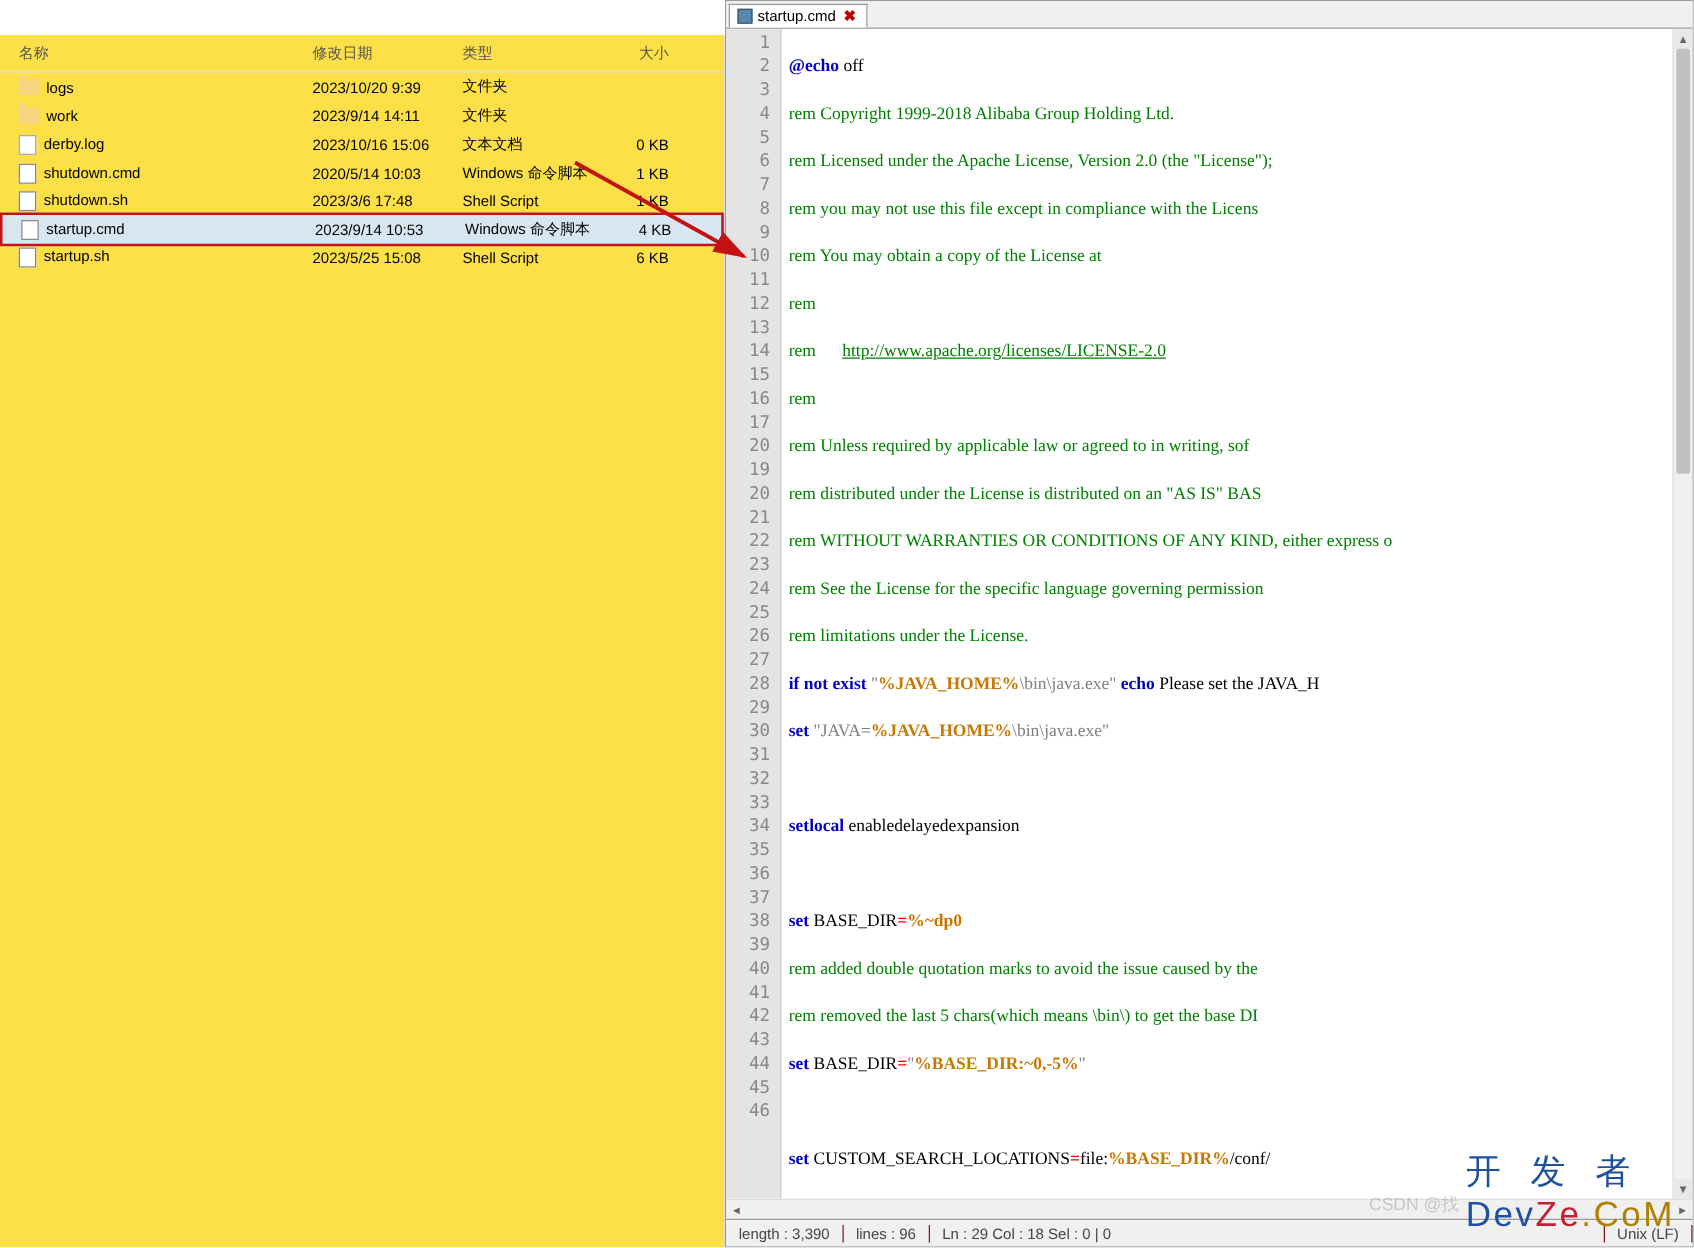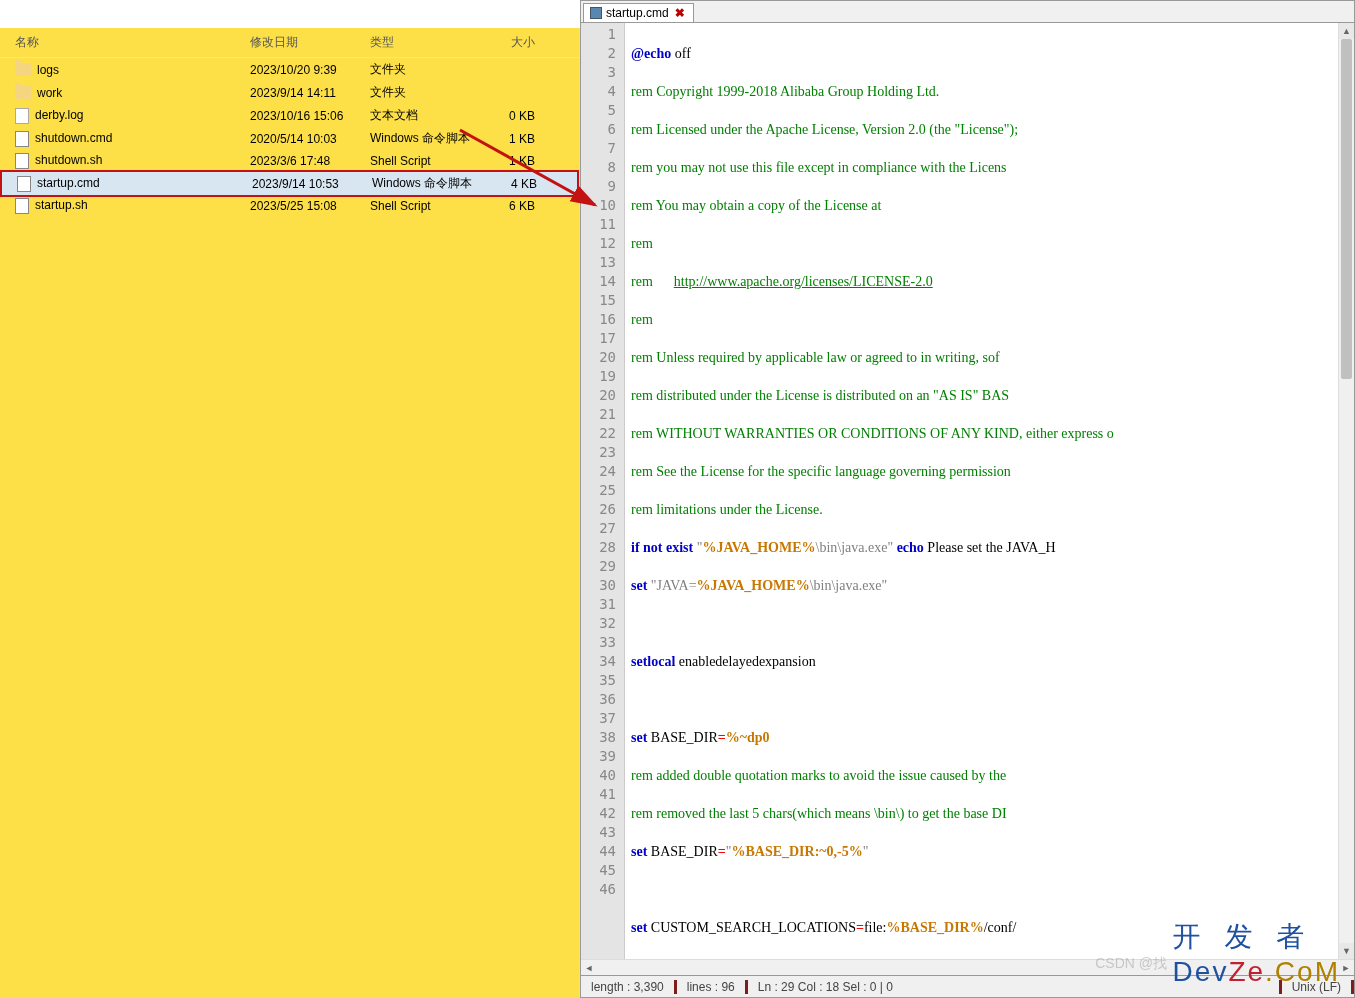--- a/index.html
+++ b/index.html
@@ -28,21 +28,21 @@
 .code-area { flex: 1; font-family: Liberation Serif, serif; font-size: 14px; line-height: 19px; padding: 2px 0 2px 6px; white-space: pre; overflow: hidden; position: relative; }
 .code-line { height: 19px; }
 .kw { color: #0000c8; font-weight: bold; }
 .rem { color: #008000; }
 .var { color: #c87800; font-weight: bold; }
 .str { color: #808080; }
 .link { color: #008000; text-decoration: underline; }
 .op { color: #ff0000; font-weight: bold; }
 .tok-black { color: #000; }
 .status-bar { display: flex; border-top: 1px solid #999; background: #f0f0f0; height: 22px; align-items: center; font-size: 12px; color: #444; }
-.status-bar > div { border-right: 3px solid #7f1d1d; padding: 0 10px; }
+.status-bar > div { border-right: 1px solid #7f1d1d; padding: 0 10px; }
 .arrow-svg { position: absolute; top: 120px; left: 450px; z-index: 10; pointer-events: none; }
 .scrollbar-v { width: 16px; background: #f0f0f0; border-left: 1px solid #ddd; position: relative; }
 .scroll-thumb { position: absolute; top: 16px; left: 2px; right: 2px; height: 340px; background: #c0c0c0; border-radius: 2px; }
 .scroll-arrow { position: absolute; height: 16px; left: 0; right: 0; background: #e8e8e8; display:flex; align-items:center; justify-content:center; color:#666; font-size:9px; }
 .watermark1 { position: absolute; bottom: 25px; right: 188px; color: rgba(120,120,120,0.35); font-size: 14px; }
 .watermark2 { position: absolute; bottom: 10px; right: 15px; font-size: 28px; letter-spacing: 8px; }
 .watermark2 .dev { color: #2050a0; }
 .watermark2 .ze { color: #c02030; }
 .watermark2 .com { color: #b08000; }
 .hscroll { height: 16px; background: #f0f0f0; border-top: 1px solid #ddd; display:flex; align-items:center; }

